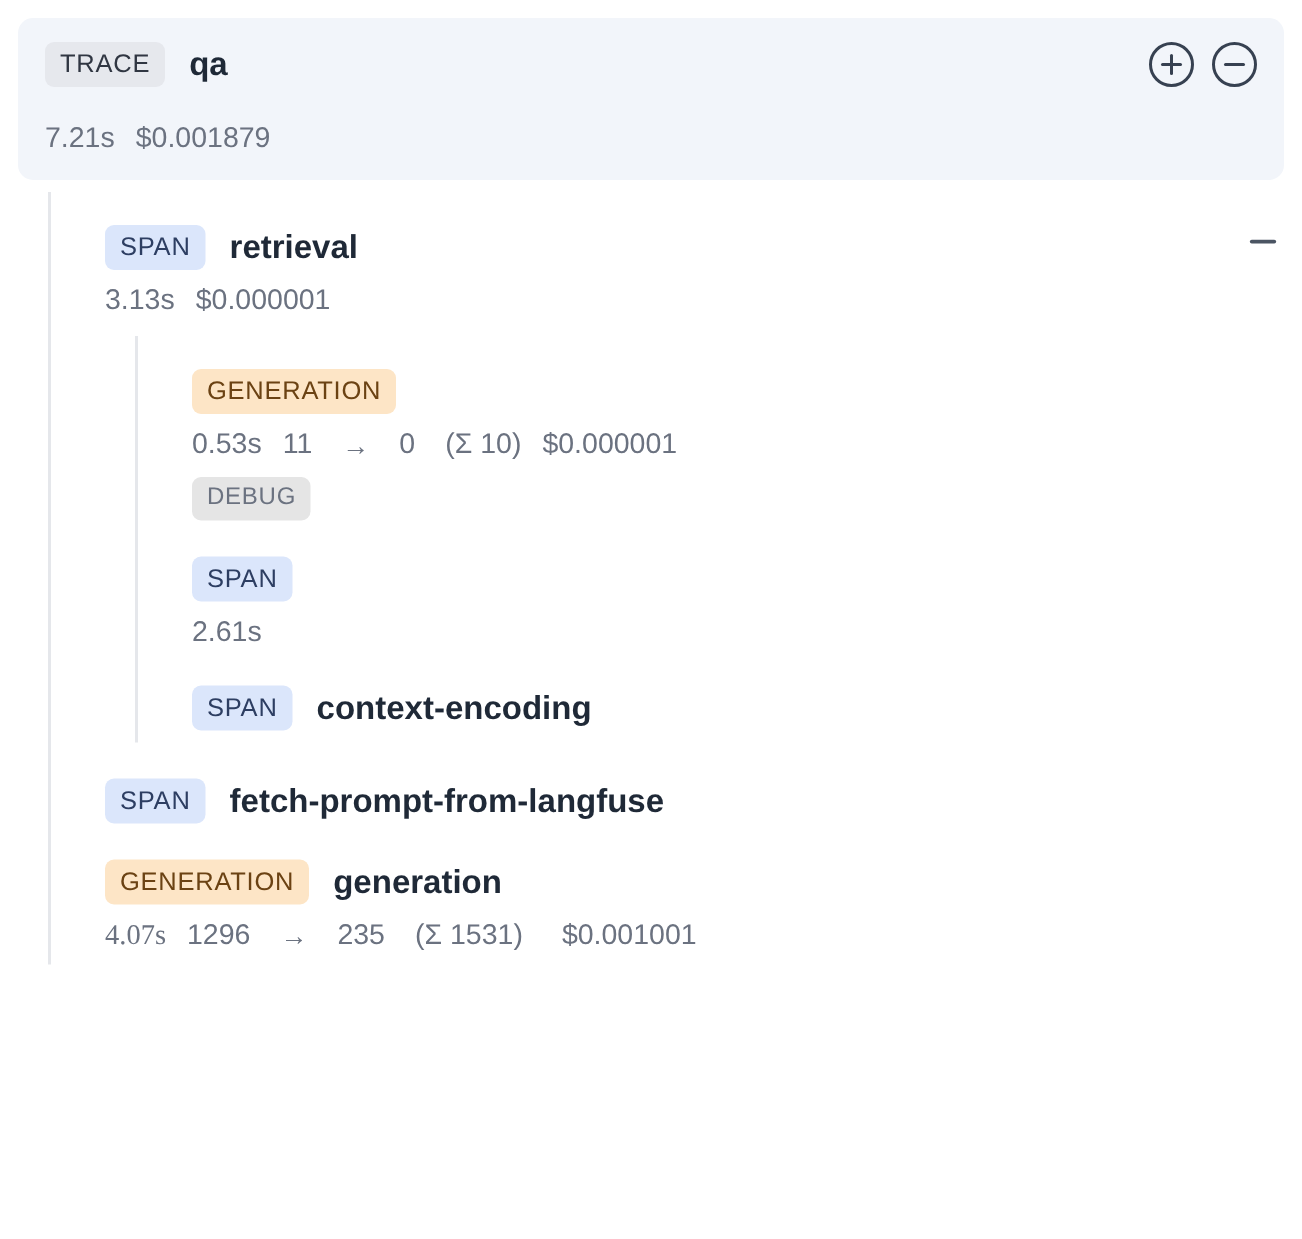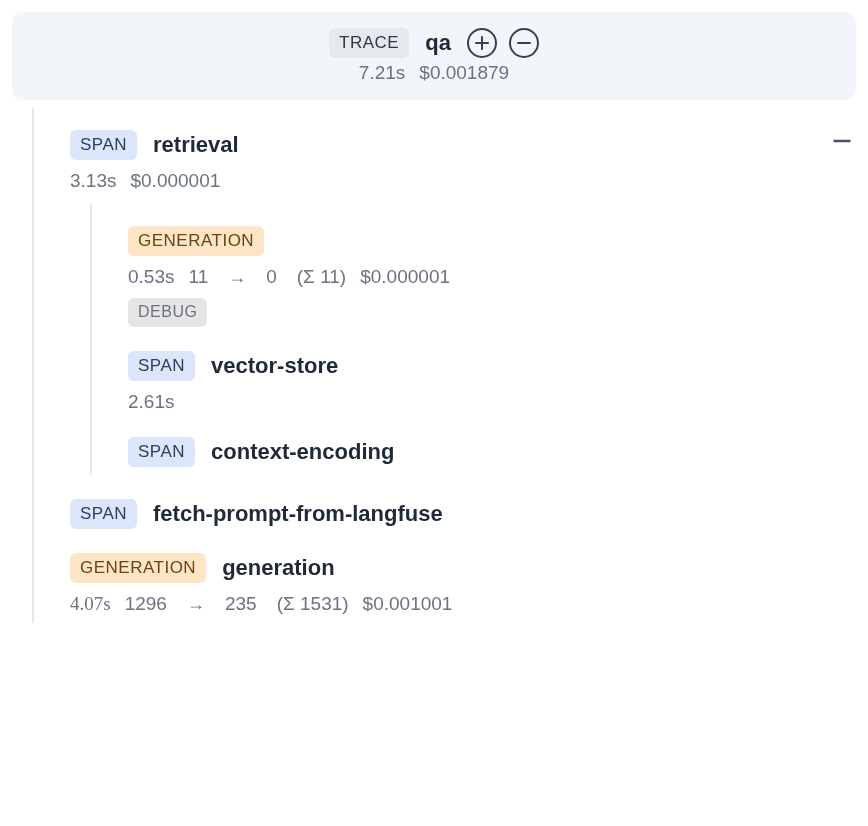--- a/index.html
+++ b/index.html
@@ -15,23 +15,22 @@
     padding: 12px 12px 16px 12px;
   }
 
   
   .trace-header {
     background: #f2f5fa;
     border-radius: 10px;
     padding: 16px 18px 16px 18px;
     display: flex;
     flex-direction: column;
-    gap: 4px;
+    gap: 24px;
     position: relative;
-    align-items: center;
   }
   .trace-header-top {
     display: flex;
     align-items: center;
     gap: 16px;
   }
   .badge {
     display: inline-flex;
     align-items: center;
     padding: 4px 10px 4px 10px;
@@ -126,21 +125,21 @@
     justify-content: center;
     color: #4b5563;
     font-size: 26px;
     line-height: 0.6;
     cursor: pointer;
     user-select: none;
   }
   .extra-tags {
     margin-top: 10px;
   }
-  .cost-red { color: #e11d48; }
+  .cost-red { color: #e11d48; margin-left: 12px; }
   .dur-orange { color: #b45309; font-family: Liberation Serif, serif; }
 </style>
 </head>
 <body>
 
 <div class="root-panel">
 
   <div class="trace-header">
     <div class="trace-header-top">
       <span class="badge badge-trace">TRACE</span>
@@ -188,33 +187,32 @@
           <div class="tree-node">
             <div class="node-head">
               <span class="badge badge-gen">GENERATION</span>
             </div>
             <div class="meta-row node-meta">
               <span class="dur">0.53s</span>
               <span class="tok">
                 <span>11</span>
                 <span class="arrow-char">→</span>
                 <span>0</span>
-                <span>(Σ 11)</span>
+                <span>(Σ 10)</span>
               </span>
               <span class="cost">$0.000001</span>
             </div>
             <div class="extra-tags">
               <span class="badge badge-debug">DEBUG</span>
             </div>
           </div>
 
           <div class="tree-node">
             <div class="node-head">
               <span class="badge badge-span">SPAN</span>
-              <span class="node-title">vector-store</span>
             </div>
             <div class="meta-row node-meta">
               <span class="dur">2.61s</span>
             </div>
           </div>
 
           <div class="tree-node">
             <div class="node-head">
               <span class="badge badge-span">SPAN</span>
               <span class="node-title">context-encoding</span>

